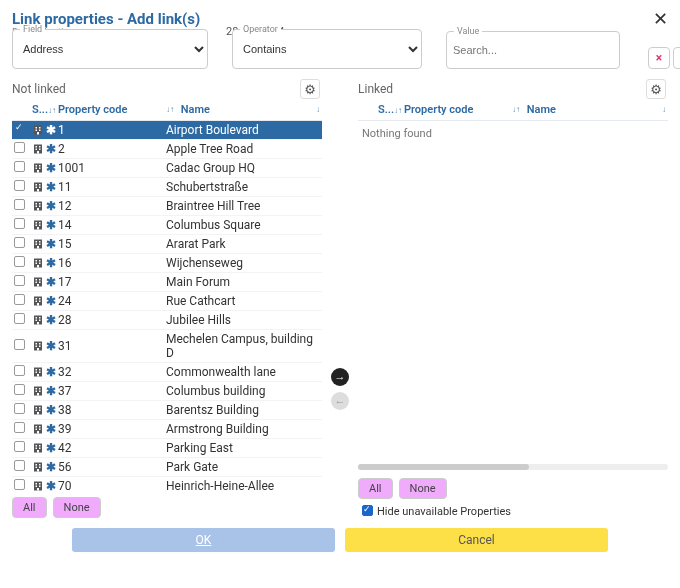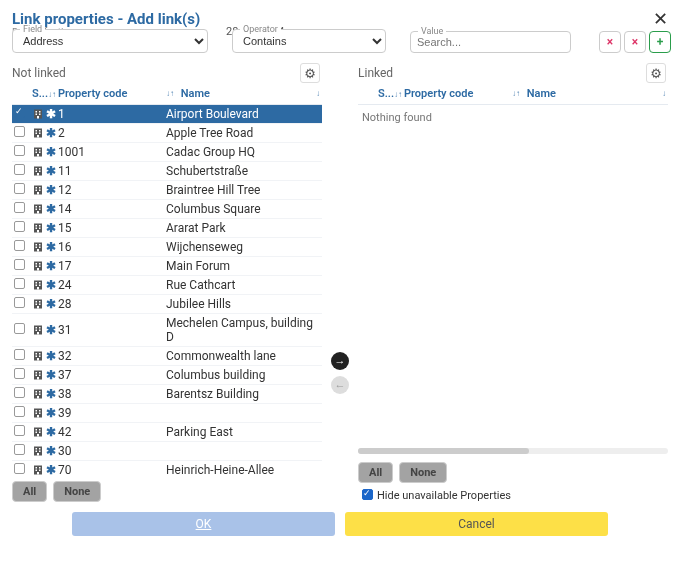--- a/index.html
+++ b/index.html
@@ -7,24 +7,24 @@
   .dialog { padding:8px 12px 6px 12px; }
   .dlg-head { display:flex; justify-content:space-between; align-items:center; }
   .dlg-title { font-size:15px; color:#2d6aa3; font-weight:700; }
   .close-x { font-size:18px; font-weight:500; cursor:pointer; }
   .subtitle { color:#555; margin-top:6px; font-size:11px; }
   .row-filters { display:flex; gap:24px; align-items:flex-end; margin-top:0; position:relative; }
   .date-eff { position:absolute; top:-2px; left:0; font-size:10px; color:#888; }
   .ghost-date { position:absolute; left:214px; top:-4px; font-size:11px; color:#555; }
   .fld { position:relative; }
   .fld label { position:absolute; top:-5px; left:8px; background:#fff; padding:0 3px; font-size:9px; color:#888; }
-  select, input[type=text] { border:1px solid #ccc; border-radius:4px; padding:4px 6px; font-size:11px; background:#fff; color:#333; }
+  select, input[type=text] { border:1px solid #ccc; border-radius:4px; padding:12px 6px; font-size:11px; background:#fff; color:#333; }
   .sel-field { width:196px; }
-  .sel-op   { width:154px; }
-  .inp-val  { width:161px; }
+  .sel-op   { width:190px; }
+  .inp-val  { width:174px; }
   .filter-btns { display:flex; gap:3px; margin-left:4px; }
   .sqbtn { width:22px; height:22px; border:1px solid #ccc; border-radius:4px; background:#fff; display:flex; align-items:center; justify-content:center; font-weight:600; cursor:pointer; }
   .sqbtn.red { color:#d36; }
   .sqbtn.green { color:#2a9d4b; border-color:#2a9d4b; }
 
   .panels { display:flex; gap:6px; margin-top:10px; }
   .panel { flex:1; display:flex; flex-direction:column; min-width:0; }
   .panel-head { display:flex; justify-content:space-between; align-items:center; color:#666; font-size:12px; padding-right:2px; }
   .gear { width:20px; height:20px; border:1px solid #ddd; border-radius:3px; display:flex; align-items:center; justify-content:center; color:#555; cursor:pointer; font-size:13px; }
   .tbl-head { display:flex; align-items:center; border-bottom:1px solid #e5eaf0; padding:4px 2px; color:#2d6aa3; font-weight:600; font-size:11px; }
@@ -44,21 +44,21 @@
   .cell-name { flex:1; }
   .ast { color:#2d6aa3; font-weight:700; }
   .chk { width:11px; height:11px; border:1px solid #999; border-radius:2px; display:inline-block; background:#fff; }
   .chk.on { background:#2d6aa3; border-color:#2d6aa3; position:relative;}
   .chk.on::after{content:"✓"; color:#fff; font-size:9px; position:absolute; top:-2px; left:0px;}
   .mid-arrows { width:24px; display:flex; flex-direction:column; align-items:center; justify-content:center; gap:6px; padding-top:180px; }
   .arrow { width:18px; height:18px; border-radius:50%; display:flex; align-items:center; justify-content:center; font-size:11px; font-weight:700; color:#fff; background:#222; cursor:pointer;}
   .arrow.dis { background:#ddd; color:#999; cursor:default;}
   .nothing { color:#777; padding:6px 4px; font-size:11px; }
   .panel-foot { margin-top:6px; display:flex; gap:6px;}
-  .pill { border:1px solid #ccc; border-radius:4px; background:#a3a3a3; padding:3px 10px; font-size:11px; cursor:pointer; color:#444;font-weight:bold;}
+  .pill { border:1px solid #ccc; border-radius:4px; background:#f0abfc; padding:3px 10px; font-size:11px; cursor:pointer; color:#444;}
   .hide-row { margin-top:6px; display:flex; align-items:flex-start; gap:4px; font-size:11px; color:#333; padding-left:4px;}
   .bluechk { width:11px; height:11px; appearance:none; border:1px solid #1b66c9; border-radius:2px; background:#1b66c9; position:relative; }
   .bluechk::after{content:"✓"; color:#fff; font-size:9px; position:absolute; top:-2px; left:0;}
   .scrollbarish { height:6px; background:#eee; border-radius:3px; margin:6px 0 2px 0;}
   .scrollbarish span{ display:block; height:100%; width:55%; background:#ccc; border-radius:3px;}
   .footer-btns { display:flex; gap:10px; margin:10px 0 2px 0; padding:0 60px;}
   .bigbtn { flex:1; text-align:center; padding:5px 0; border-radius:3px; font-size:12px; cursor:pointer; }
   .ok { background:#a9c2e8; color:#fff;text-decoration:underline; }
   .cancel { background:#fde047; color:#555; }
   .tbody::-webkit-scrollbar{width:6px;} .tbody::-webkit-scrollbar-thumb{background:#ccc;border-radius:3px;}
@@ -365,20 +365,21 @@
                 <rect x="4" y="3" width="16" height="18"></rect>
                 <rect x="7" y="6" width="3" height="3" fill="#fff"></rect>
                 <rect x="14" y="6" width="3" height="3" fill="#fff"></rect>
                 <rect x="7" y="11" width="3" height="3" fill="#fff"></rect>
                 <rect x="14" y="11" width="3" height="3" fill="#fff"></rect>
                 <rect x="10" y="16" width="4" height="5" fill="#fff"></rect>
               </svg>
               <span class="ast">✱</span>
             </span>
             <span class="cell-code">39</span>
+            <span class="cell-name">Armstrong Building</span>
           </div>
           <div class="trow">
             <span class="cell-chk"><span class="chk"></span></span>
             <span class="cell-s">
               <svg class="ic" viewBox="0 0 24 24" fill="#555">
                 <rect x="4" y="3" width="16" height="18"></rect>
                 <rect x="7" y="6" width="3" height="3" fill="#fff"></rect>
                 <rect x="14" y="6" width="3" height="3" fill="#fff"></rect>
                 <rect x="7" y="11" width="3" height="3" fill="#fff"></rect>
                 <rect x="14" y="11" width="3" height="3" fill="#fff"></rect>
@@ -395,21 +396,22 @@
               <svg class="ic" viewBox="0 0 24 24" fill="#555">
                 <rect x="4" y="3" width="16" height="18"></rect>
                 <rect x="7" y="6" width="3" height="3" fill="#fff"></rect>
                 <rect x="14" y="6" width="3" height="3" fill="#fff"></rect>
                 <rect x="7" y="11" width="3" height="3" fill="#fff"></rect>
                 <rect x="14" y="11" width="3" height="3" fill="#fff"></rect>
                 <rect x="10" y="16" width="4" height="5" fill="#fff"></rect>
               </svg>
               <span class="ast">✱</span>
             </span>
-            <span class="cell-code">30</span>
+            <span class="cell-code">56</span>
+            <span class="cell-name">Park Gate</span>
           </div>
           <div class="trow">
             <span class="cell-chk"><span class="chk"></span></span>
             <span class="cell-s">
               <svg class="ic" viewBox="0 0 24 24" fill="#555">
                 <rect x="4" y="3" width="16" height="18"></rect>
                 <rect x="7" y="6" width="3" height="3" fill="#fff"></rect>
                 <rect x="14" y="6" width="3" height="3" fill="#fff"></rect>
                 <rect x="7" y="11" width="3" height="3" fill="#fff"></rect>
                 <rect x="14" y="11" width="3" height="3" fill="#fff"></rect>

